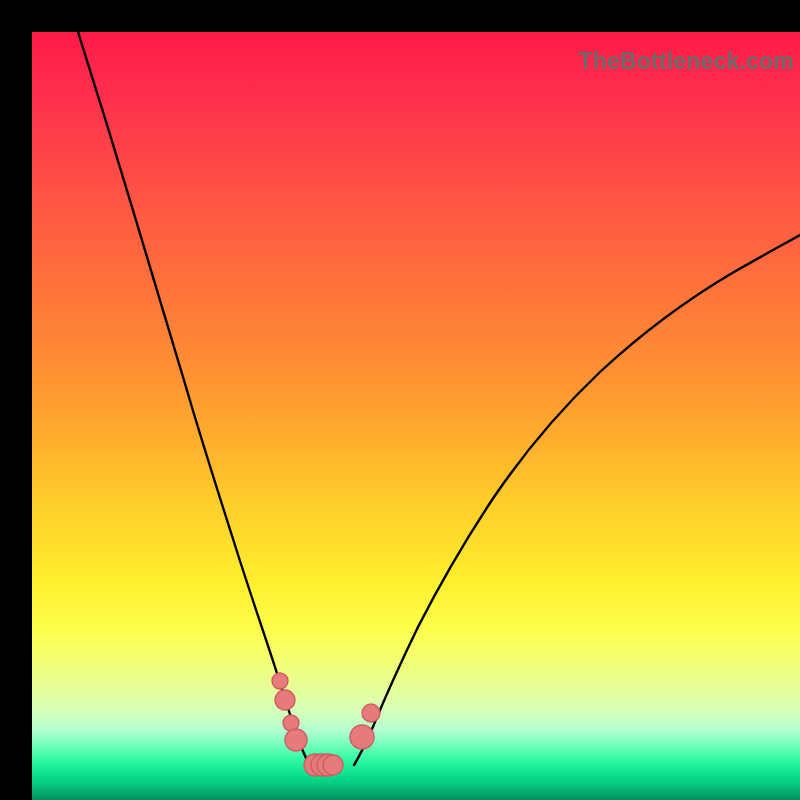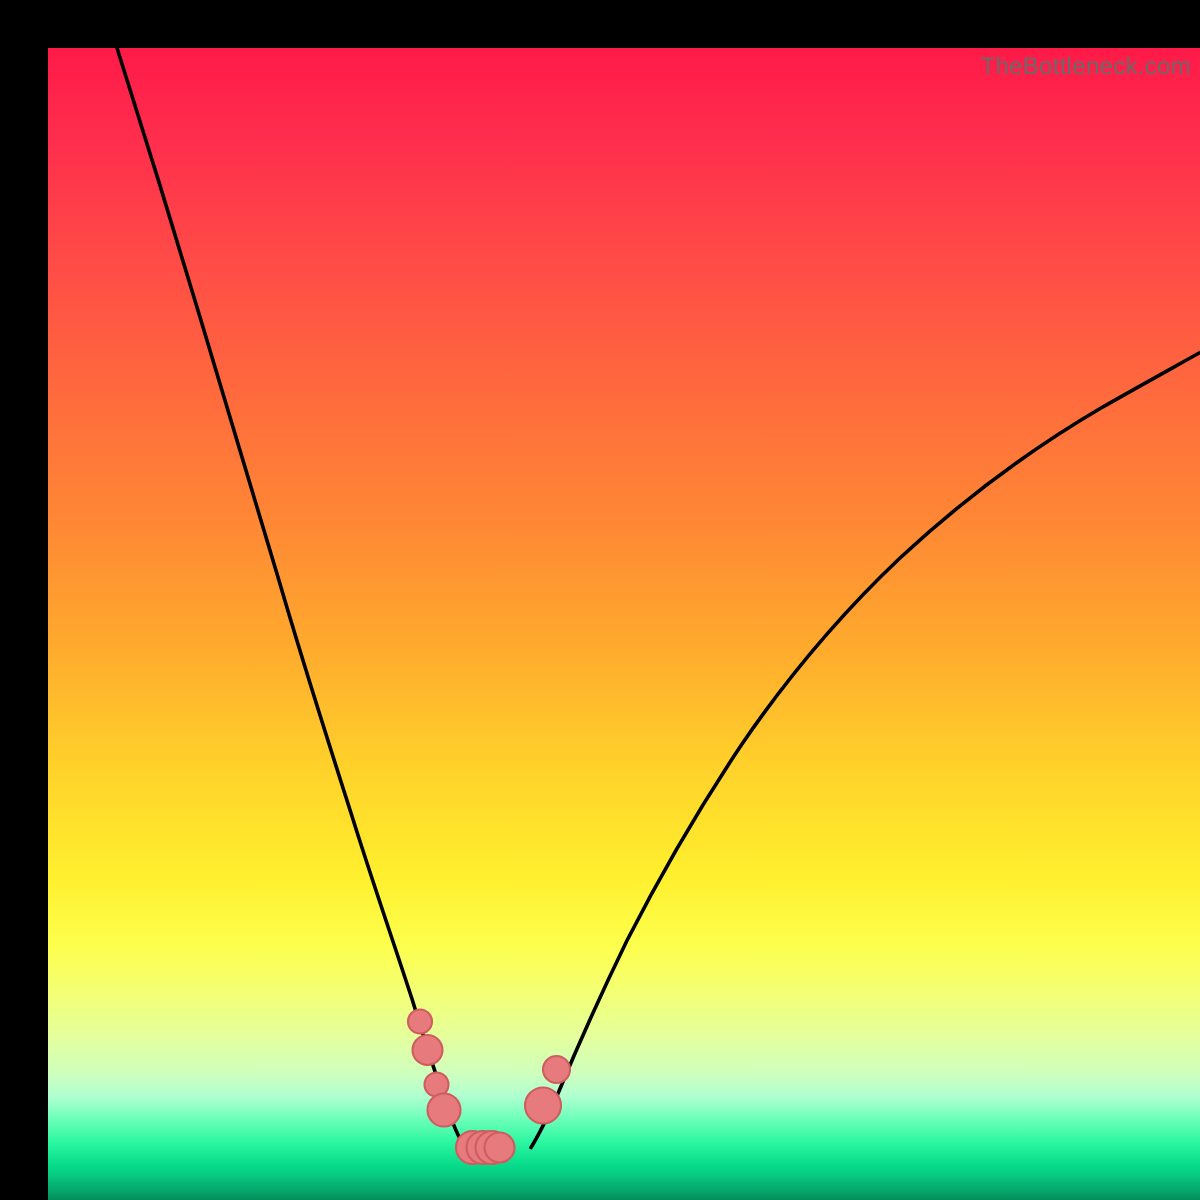--- a/index.html
+++ b/index.html
@@ -41,24 +41,24 @@
       #b0ffd0 91%,
       #6cffb9 93%,
       #2bf7a0 95%,
       #07db8a 97%,
       #05bf7a 98.5%,
       #05a96c 100%
     );
   }
   .watermark {
     position: absolute;
-    top: 4px;
+    top: 16px;
     right: 6px;
-    font-size: 16px;
-    font-weight: 400;
+    font-size: 23px;
+    font-weight: 700;
     color: #6a6a6a;
     letter-spacing: 0.2px;
     user-select: none;
   }
   svg.curves {
     position: absolute;
     left: 0;
     top: 0;
     width: 768px;
     height: 768px;

